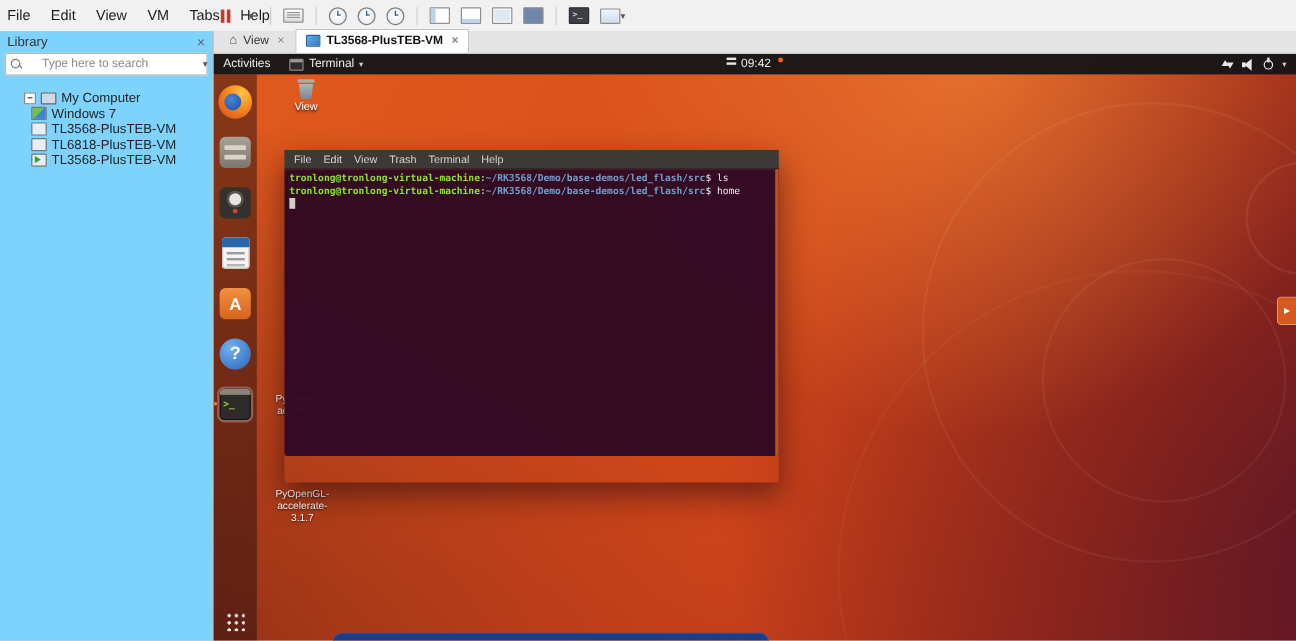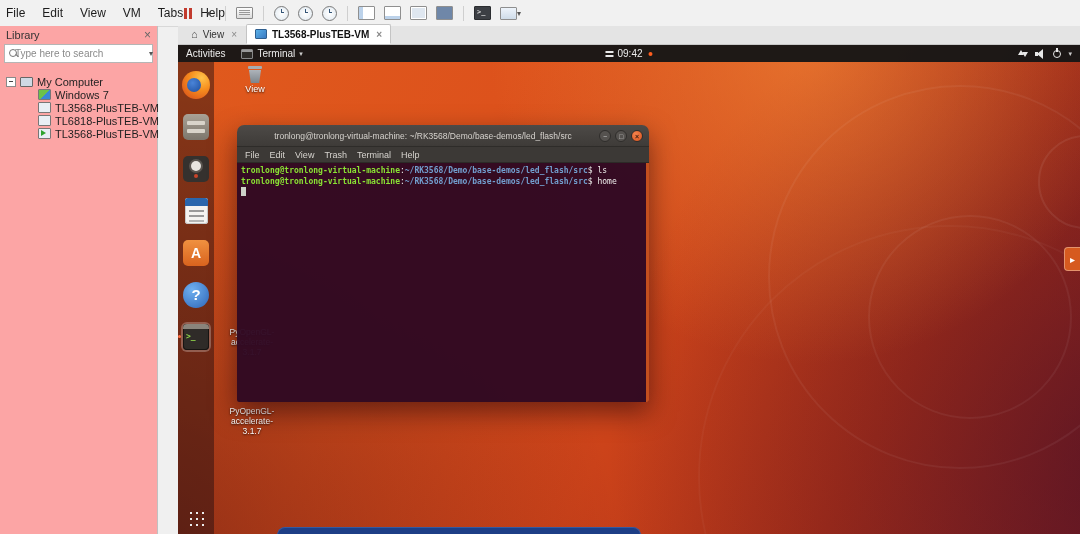--- a/index.html
+++ b/index.html
@@ -31,32 +31,32 @@
 
   
   .tabbar{position:absolute;left:178px;top:26px;right:0;height:19px;background:#e4e4e4;border-bottom:1px solid #c8c8c8;display:flex;align-items:flex-end;padding-left:4px;box-sizing:border-box;}
   .tab{height:18px;display:flex;align-items:center;gap:5px;padding:0 8px;font-size:10px;color:#333;border:1px solid transparent;cursor:pointer;}
   .tab.active{background:#fff;border-color:#c4c4c4;border-bottom-color:#fff;border-radius:2px 2px 0 0;font-weight:bold;color:#111;}
   .home-ico{font-size:11px;color:#555;line-height:10px;}
   .vm-ico{width:10px;height:8px;background:linear-gradient(135deg,#59b0e8,#3a7ac2);border:1px solid #2f5f8f;border-radius:1px;}
   .tab-x{color:#888;font-size:10px;margin-left:2px;}
 
   
-  .sidebar{position:absolute;left:0;top:26px;bottom:0;width:158px;background:#fca5a5;border-right:1px solid #c0c0c0;box-sizing:border-box;}
+  .sidebar{position:absolute;left:0;top:26px;bottom:0;width:178px;background:#7dd3fc;border-right:1px solid #c0c0c0;box-sizing:border-box;}
   .sb-head{display:flex;align-items:center;justify-content:space-between;padding:2px 6px 1px 6px;font-size:11px;color:#333;}
   .sb-close{color:#666;font-size:12px;cursor:pointer;}
   .sb-search{position:relative;margin:1px 4px 4px 4px;height:17px;border:1px solid #b5b5b5;background:#fff;display:flex;align-items:center;}
   .mag{position:absolute;left:4px;top:4px;width:6px;height:6px;border:1px solid #777;border-radius:50%;}
   .mag::after{content:"";position:absolute;left:5px;top:5px;width:4px;height:1px;background:#777;transform:rotate(45deg);}
-  .sb-search input{border:0;outline:0;flex:1;margin-left:8px;font-size:10px;color:#333;height:13px;background:transparent;}
+  .sb-search input{border:0;outline:0;flex:1;margin-left:28px;font-size:10px;color:#333;height:13px;background:transparent;}
   .sb-search input::placeholder{color:#8a8a8a;}
   .sb-drop{font-size:8px;color:#555;margin-right:4px;}
   .tree{padding-top:8px;}
-  .tr{display:flex;align-items:center;gap:4px;height:13px;padding-left:6px;font-size:11px;color:#1f1f1f;cursor:default;white-space:nowrap;}
-  .tr.child{padding-left:38px;}
+  .tr{display:flex;align-items:center;gap:4px;height:13px;padding-left:20px;font-size:11px;color:#1f1f1f;cursor:default;white-space:nowrap;}
+  .tr.child{padding-left:26px;}
   .expander{width:8px;height:8px;border:1px solid #8a8a8a;background:#fff;position:relative;flex:none;}
   .expander::after{content:"";position:absolute;left:1.5px;top:3px;width:4px;height:1px;background:#444;}
   .ico-comp{width:11px;height:8px;border:1px solid #666;background:#cfd9e4;border-radius:1px;flex:none;}
   .ico-vm{width:11px;height:9px;border:1px solid #777;background:#e8eef5;position:relative;border-radius:1px;flex:none;}
   .ico-vm.win{background:linear-gradient(135deg,#6cc24a 0 50%,#3a87d6 50% 100%);}
   .ico-vm.running::after{content:"";position:absolute;left:2px;top:1px;border-top:3px solid transparent;border-bottom:3px solid transparent;border-left:5px solid #2ea32e;}
 
   
   .vmscreen{position:absolute;left:178px;top:45px;width:902px;height:489px;overflow:hidden;
     background:
@@ -70,21 +70,21 @@
   .c3{width:90px;height:90px;left:860px;top:90px;border-color:rgba(255,255,255,0.07);}
   .c4{width:500px;height:500px;left:520px;top:180px;border-color:rgba(255,255,255,0.035);}
 
   
   .gtop{position:absolute;left:0;top:0;right:0;height:17px;background:rgba(22,22,22,0.96);z-index:7;display:flex;align-items:center;color:#ececec;font-size:10px;}
   .gact{margin-left:8px;cursor:pointer;}
   .gapp{margin-left:16px;display:flex;gap:4px;align-items:center;cursor:pointer;}
   .gapp-ico{width:10px;height:8px;background:#2e2b28;border:1px solid #888;border-radius:1px;position:relative;}
   .gapp-ico::after{content:"";position:absolute;left:0;top:0;right:0;height:2px;background:#999;}
   .gcar{font-size:7px;color:#ccc;}
-  .gclock{position:absolute;left:50%;transform:translateX(-50%);display:flex;align-items:center;gap:4px;cursor:pointer;}
+  .gclock{position:absolute;left:50%;transform:translateX(-50%);display:flex;align-items:flex-start;gap:4px;cursor:pointer;}
   .cal-ico{width:8px;height:2px;background:#e8e8e8;box-shadow:0 4px 0 #e8e8e8;margin-bottom:4px;}
   .gdot{width:4px;height:4px;border-radius:50%;background:#ff5e1f;margin-left:2px;}
   .gsys{margin-left:auto;margin-right:8px;display:flex;align-items:center;gap:7px;cursor:pointer;}
   .gi-net{width:10px;height:9px;position:relative;}
   .gi-net::before{content:"";position:absolute;left:0;top:1px;border-left:3px solid transparent;border-right:3px solid transparent;border-bottom:5px solid #e8e8e8;}
   .gi-net::after{content:"";position:absolute;right:0;top:3px;border-left:3px solid transparent;border-right:3px solid transparent;border-top:5px solid #e8e8e8;}
   .gi-vol{position:relative;width:11px;height:10px;}
   .gi-vol::before{content:"";position:absolute;left:0;top:3px;width:3px;height:4px;background:#e8e8e8;}
   .gi-vol::after{content:"";position:absolute;left:2px;top:0;border-top:5px solid transparent;border-bottom:5px solid transparent;border-right:6px solid #e8e8e8;}
   .gi-pow{width:8px;height:8px;border:1.5px solid #e8e8e8;border-radius:50%;position:relative;box-sizing:border-box;}
@@ -317,28 +317,20 @@
       <div>3.1.7</div>
     </div>
 
     <div class="dico-label full">
       <div>PyOpenGL-</div>
       <div>accelerate-</div>
       <div>3.1.7</div>
     </div>
 
     <div class="term">
-      <div class="term-title">
-        <span class="tt-text">tronlong@tronlong-virtual-machine: ~/RK3568/Demo/base-demos/led_flash/src</span>
-        <span class="wbtns">
-          <span class="wbtn">−</span>
-          <span class="wbtn">□</span>
-          <span class="wbtn close">×</span>
-        </span>
-      </div>
       <div class="term-menu">
         <span>File</span>
         <span>Edit</span>
         <span>View</span>
         <span>Trash</span>
         <span>Terminal</span>
         <span>Help</span>
       </div>
       <div class="term-body">
         <div class="tl"><span class="sg g">tronlong@tronlong-virtual-machine</span><span class="sg w">:</span><span class="sg b">~/RK3568/Demo/base-demos/led_flash/src</span><span class="sg w">$ </span><span class="sg w">ls</span></div>

